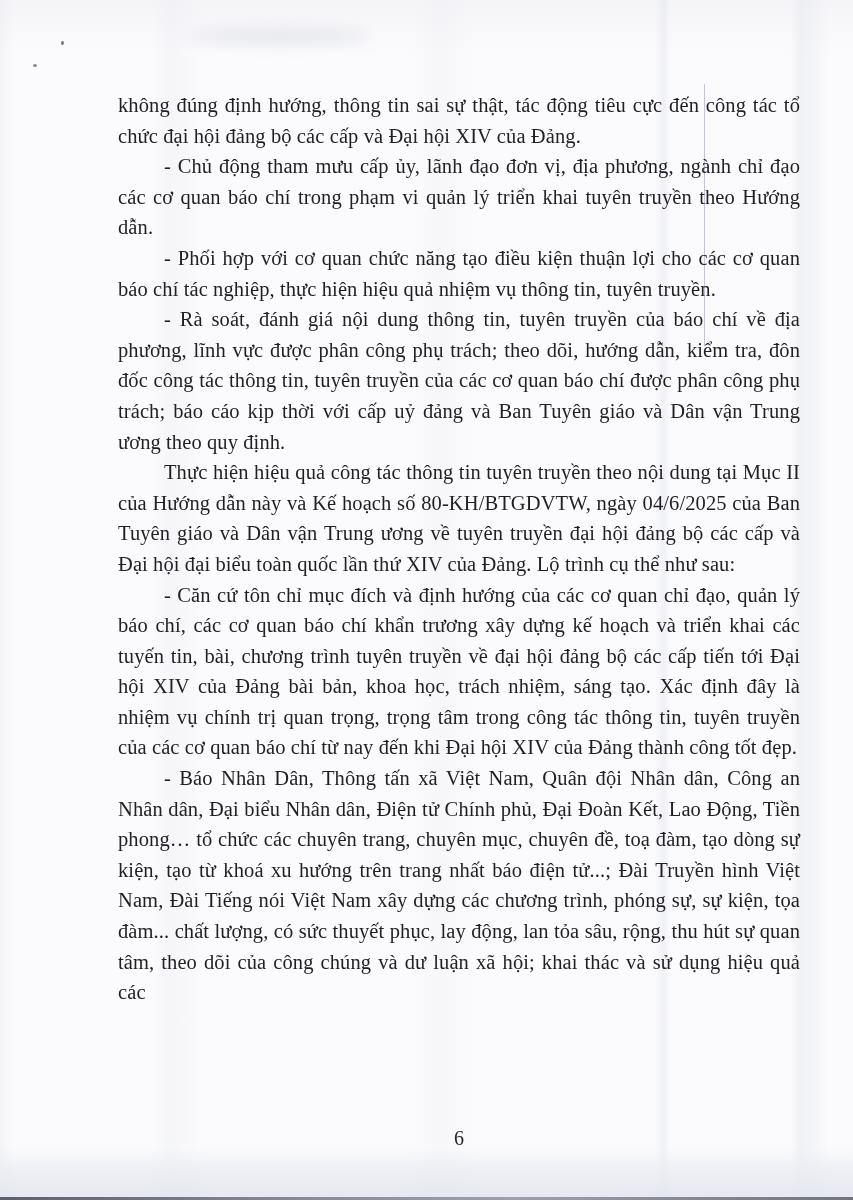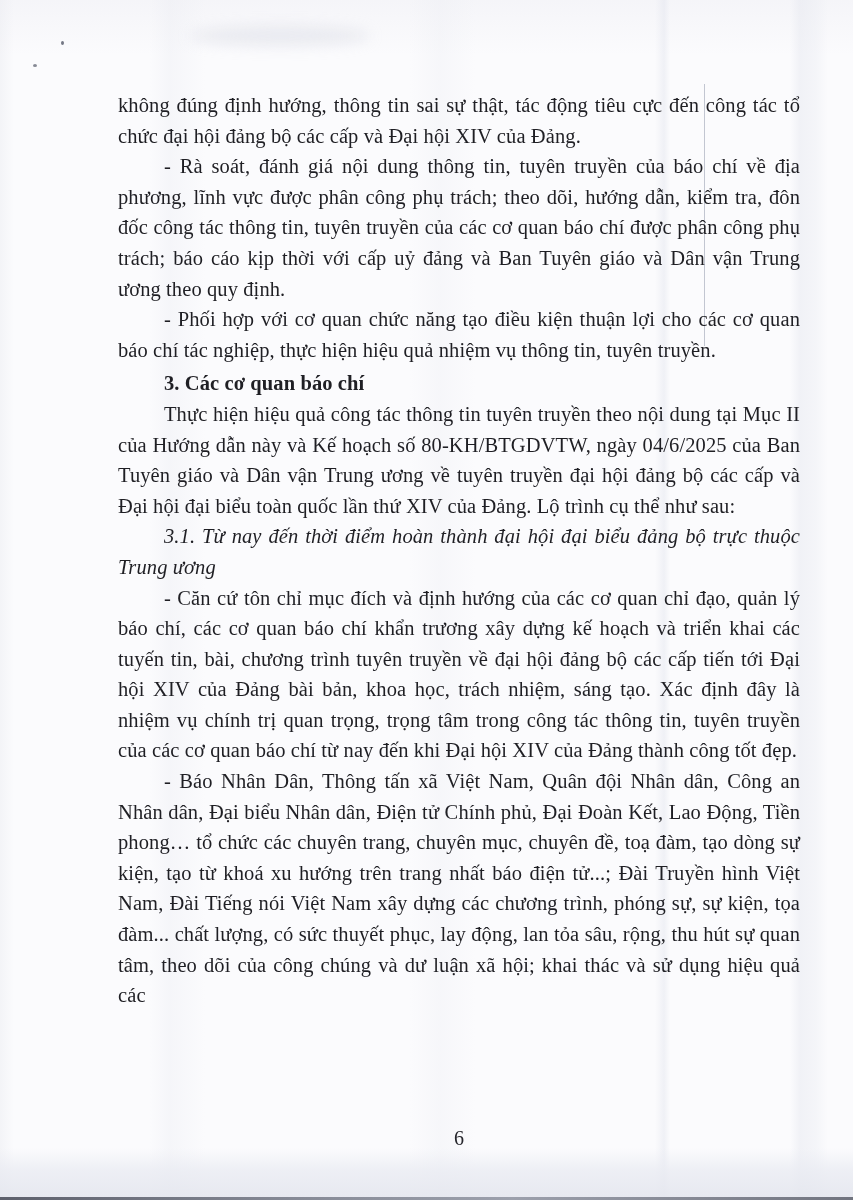--- a/index.html
+++ b/index.html
@@ -88,25 +88,24 @@
 
 <div class="page">
 
   <div class="bleed-smudge"></div>
   <div class="speck s1"></div>
   <div class="speck s2"></div>
   <div class="fold-line"></div>
 
   <div class="content">
     <p class="para noindent">không đúng định hướng, thông tin sai sự thật, tác động tiêu cực đến công tác tổ chức đại hội đảng bộ các cấp và Đại hội XIV của Đảng.</p>
+    <p class="para">- Chủ động tham mưu cấp ủy, lãnh đạo đơn vị, địa phương, ngành chỉ đạo các cơ quan báo chí trong phạm vi quản lý triển khai tuyên truyền theo Hướng dẫn.</p>
+    <p class="para">- Phối hợp với cơ quan chức năng tạo điều kiện thuận lợi cho các cơ quan báo chí tác nghiệp, thực hiện hiệu quả nhiệm vụ thông tin, tuyên truyền.</p>
     <p class="para">- Rà soát, đánh giá nội dung thông tin, tuyên truyền của báo chí về địa phương, lĩnh vực được phân công phụ trách; theo dõi, hướng dẫn, kiểm tra, đôn đốc công tác thông tin, tuyên truyền của các cơ quan báo chí được phân công phụ trách; báo cáo kịp thời với cấp uỷ đảng và Ban Tuyên giáo và Dân vận Trung ương theo quy định.</p>
-    <p class="para">- Phối hợp với cơ quan chức năng tạo điều kiện thuận lợi cho các cơ quan báo chí tác nghiệp, thực hiện hiệu quả nhiệm vụ thông tin, tuyên truyền.</p>
-    <p class="para bold">3. Các cơ quan báo chí</p>
     <p class="para">Thực hiện hiệu quả công tác thông tin tuyên truyền theo nội dung tại Mục II của Hướng dẫn này và Kế hoạch số 80-KH/BTGDVTW, ngày 04/6/2025 của Ban Tuyên giáo và Dân vận Trung ương về tuyên truyền đại hội đảng bộ các cấp và Đại hội đại biểu toàn quốc lần thứ XIV của Đảng. Lộ trình cụ thể như sau:</p>
-    <p class="para italic">3.1. Từ nay đến thời điểm hoàn thành đại hội đại biểu đảng bộ trực thuộc Trung ương</p>
     <p class="para">- Căn cứ tôn chỉ mục đích và định hướng của các cơ quan chỉ đạo, quản lý báo chí, các cơ quan báo chí khẩn trương xây dựng kế hoạch và triển khai các tuyến tin, bài, chương trình tuyên truyền về đại hội đảng bộ các cấp tiến tới Đại hội XIV của Đảng bài bản, khoa học, trách nhiệm, sáng tạo. Xác định đây là nhiệm vụ chính trị quan trọng, trọng tâm trong công tác thông tin, tuyên truyền của các cơ quan báo chí từ nay đến khi Đại hội XIV của Đảng thành công tốt đẹp.</p>
     <p class="para">- Báo Nhân Dân, Thông tấn xã Việt Nam, Quân đội Nhân dân, Công an Nhân dân, Đại biểu Nhân dân, Điện tử Chính phủ, Đại Đoàn Kết, Lao Động, Tiền phong… tổ chức các chuyên trang, chuyên mục, chuyên đề, toạ đàm, tạo dòng sự kiện, tạo từ khoá xu hướng trên trang nhất báo điện tử...; Đài Truyền hình Việt Nam, Đài Tiếng nói Việt Nam xây dựng các chương trình, phóng sự, sự kiện, tọa đàm... chất lượng, có sức thuyết phục, lay động, lan tỏa sâu, rộng, thu hút sự quan tâm, theo dõi của công chúng và dư luận xã hội; khai thác và sử dụng hiệu quả các</p>
   </div>
 
   <div class="page-number">6</div>
 
   <div class="bottom-shade"></div>
   <div class="bottom-edge"></div>
 
 </div>

